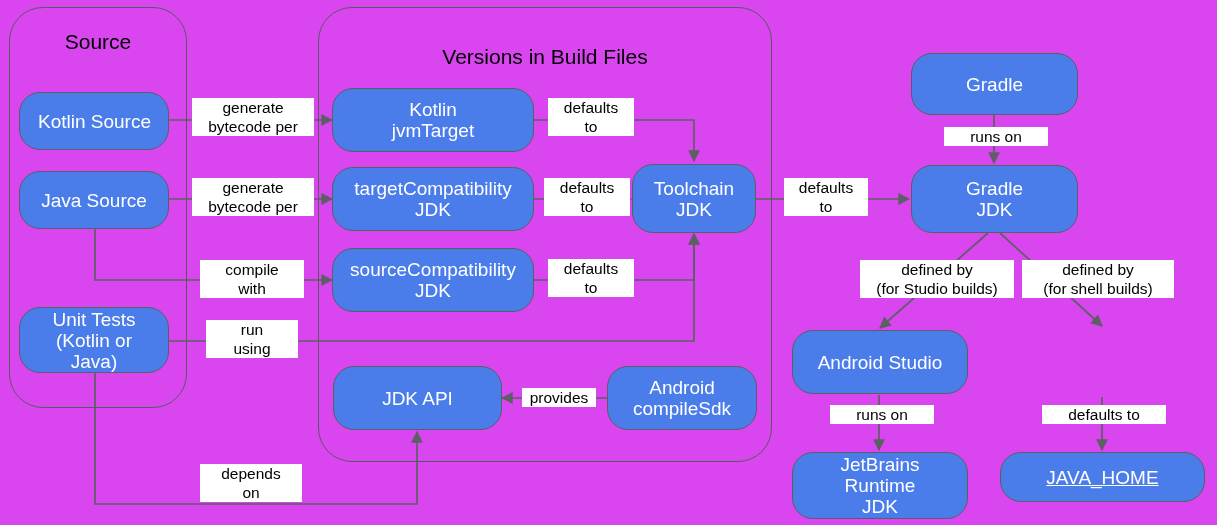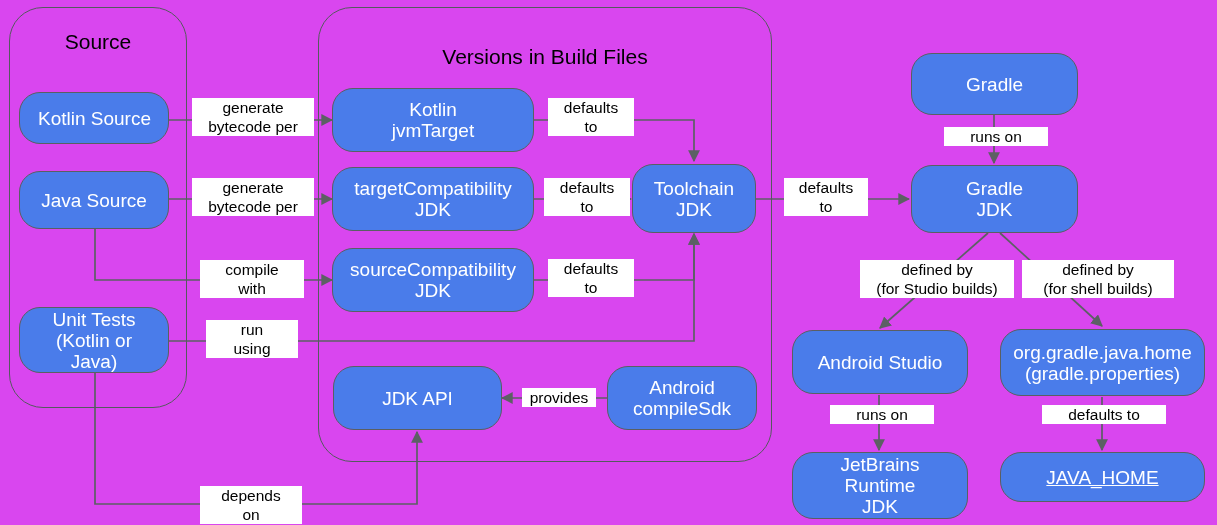--- a/index.html
+++ b/index.html
@@ -110,21 +110,21 @@
       <path d="M 1102 397 L 1102 450" marker-end="url(#arrow)"></path>
     </g>
   </svg>
 
   <div class="group-box" style="left:9px; top:7px; width:178px; height:401px;"></div>
   <div class="group-title" style="left:9px; top:30px; width:178px;">Source</div>
 
   <div class="group-box" style="left:318px; top:7px; width:454px; height:455px;"></div>
   <div class="group-title" style="left:318px; top:45px; width:454px;">Versions in Build Files</div>
 
-  <div class="node" style="left:19px; top:92px; width:150px; height:52px;padding-left:7px;">Kotlin Source</div>
+  <div class="node" style="left:19px; top:92px; width:150px; height:58px;padding-left:7px;">Kotlin Source</div>
 
   <div class="node" style="left:19px; top:171px; width:150px; height:58px;">Java Source</div>
 
   <div class="node" style="left:332px; top:88px; width:202px; height:64px;">Kotlin
 jvmTarget</div>
 
   <div class="node" style="left:19px; top:307px; width:150px; height:66px;">Unit Tests
 (Kotlin or
 Java)</div>
 
@@ -146,38 +146,36 @@
 
   <div class="node" style="left:911px; top:165px; width:167px; height:68px;">Gradle
 JDK</div>
 
   <div class="node" style="left:792px; top:330px; width:176px; height:64px;">Android Studio</div>
 
   <div class="node" style="left:792px; top:452px; width:176px; height:67px;">JetBrains
 Runtime
 JDK</div>
 
-  <div class="node" style="left:1000px; top:329px; width:205px; height:67px;">org.gradle.java.home
-(gradle.properties)</div>
 
   <div class="node" style="left:1000px; top:452px; width:205px; height:50px;text-decoration:underline;">JAVA_HOME</div>
 
   <div class="edge-label" style="left:192px; top:98px; width:118px;">generate
 bytecode per</div>
 
   <div class="edge-label" style="left:192px; top:178px; width:118px;">generate
 bytecode per</div>
 
   <div class="edge-label" style="left:200px; top:260px; width:100px;">compile
 with</div>
 
   <div class="edge-label" style="left:206px; top:320px; width:88px;">run
 using</div>
 
-  <div class="edge-label" style="left:200px; top:486px; width:98px;text-align:center;">depends
+  <div class="edge-label" style="left:200px; top:464px; width:98px;text-align:center;">depends
 on</div>
 
   <div class="edge-label" style="left:548px; top:98px; width:82px;">defaults
 to</div>
 
   <div class="edge-label" style="left:544px; top:178px; width:82px;">defaults
 to</div>
 
   <div class="edge-label" style="left:548px; top:259px; width:82px;">defaults
 to</div>

